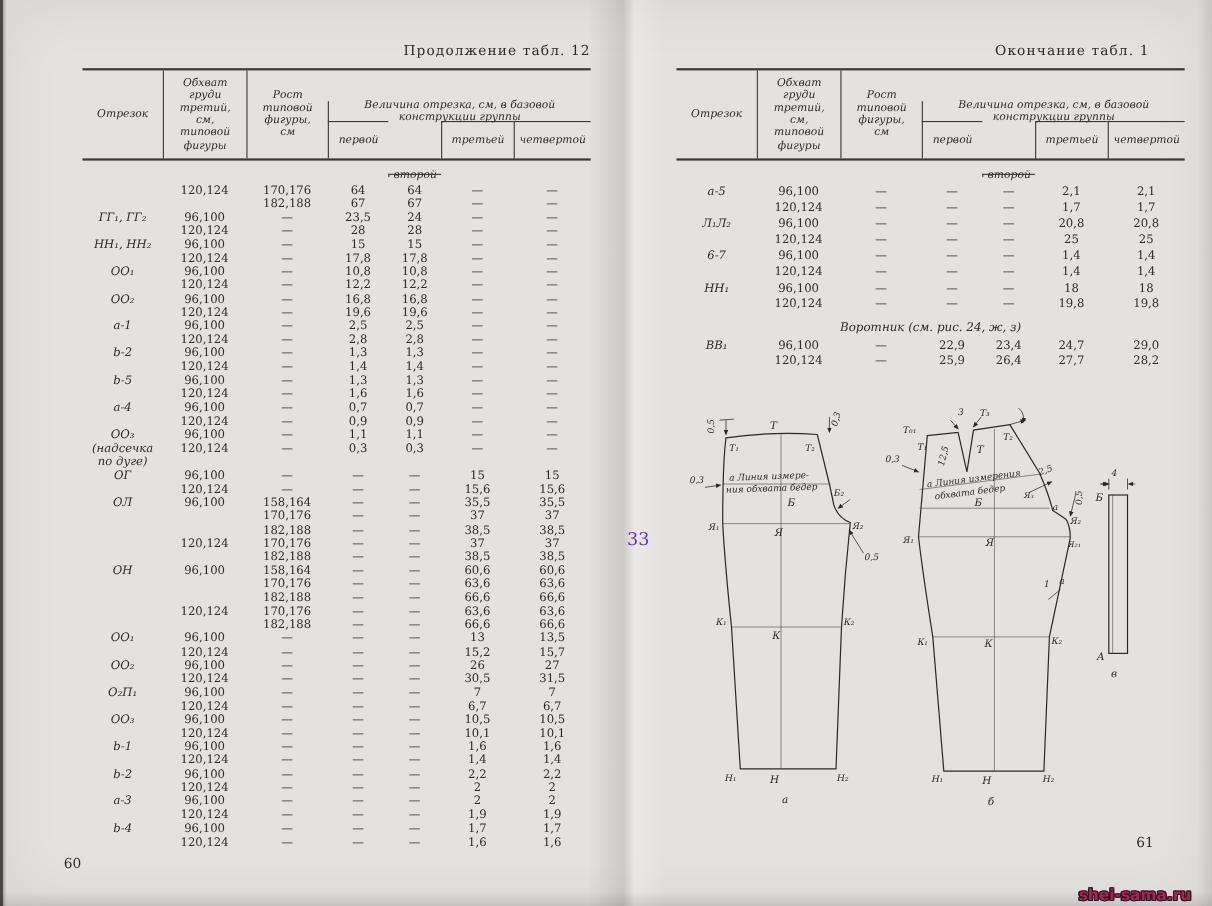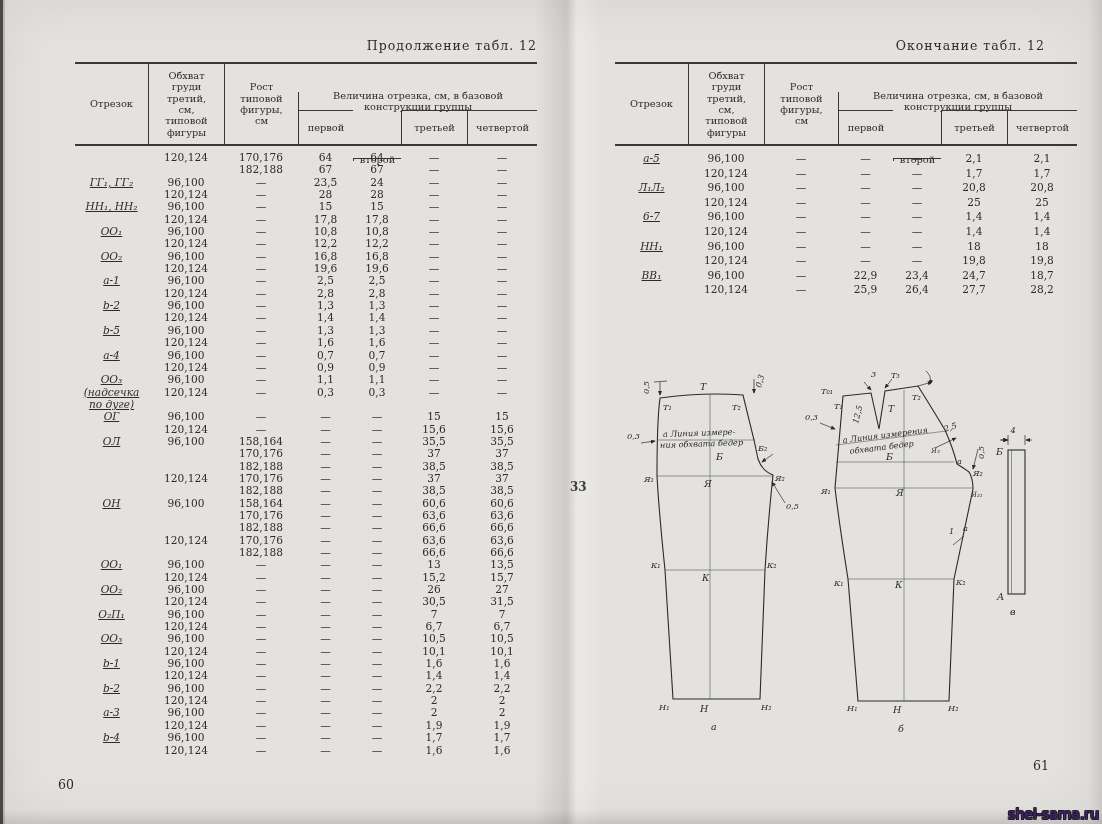--- a/index.html
+++ b/index.html
@@ -19,44 +19,44 @@
   .page-left{left:75px;width:462px;}
   .page-right{left:615px;width:467px;height:770px;}
   .tbl-caption{position:absolute;top:2px;right:0;font-size:12.5px;letter-spacing:1px;white-space:nowrap;}
   .page-right .tbl-caption{right:37px;}
   .page-num{position:absolute;font-size:12.5px;}
 
   .tbl{position:absolute;top:26px;left:0;width:462px;}
   .thead{display:grid;grid-template-columns:73px 76px 74px 55px 48px 66px 70px;
          grid-template-rows:46px 34px;border-top:2px solid #3a3833;border-bottom:2px solid #3a3833;
          font-size:9.8px;line-height:11.3px;text-align:center;}
-  .hc{display:flex;align-items:center;justify-content:center;padding:1px 12px;}
+  .hc{display:flex;align-items:center;justify-content:center;padding:1px 12px;font-style:italic;}
   .h-otr{grid-area:1/1/3/2;}
   .h-chest{grid-area:1/2/3/3;border-left:1.2px solid #3a3833;}
   .h-height{grid-area:1/3/3/4;border-left:1.2px solid #3a3833;}
   .h-group{grid-area:1/4/2/8;border-left:1.2px solid #3a3833;margin-top:28px;}
   .h-s0{grid-area:2/4/3/5;border-left:1.2px solid #3a3833;border-top:1.2px solid #3a3833;}
   .h-s1{grid-area:2/5/3/6;border-left:1.2px solid #3a3833;border-top:1.2px solid #3a3833;margin-top:48px;}
   .h-s2{grid-area:2/6/3/7;border-left:1.2px solid #3a3833;border-top:1.2px solid #3a3833;}
   .h-s3{grid-area:2/7/3/8;border-left:1.2px solid #3a3833;border-top:1.2px solid #3a3833;}
 
   .tbody{display:grid;grid-template-columns:73px 76px 74px 55px 48px 66px 70px;
-         font-size:10.6px;padding-top:5px;}
+         font-size:10.6px;padding-top:21px;}
   .tbody .td{height:12.35px;line-height:12.35px;text-align:center;white-space:nowrap;}
-  .tbody .td.c0{font-style:italic;text-decoration:underline;}
+  .tbody .td.c0{font-style:italic;}
   .tbody .section{grid-column:1/8;font-style:italic;text-align:center;height:18px;line-height:20px;font-size:10.8px;}
   .tbl-right .tbody .td{height:14.6px;line-height:14.6px;}
   .tbl-right .tbody .section{height:23px;line-height:27px;}
 
   .note{position:absolute;top:282px;left:0;width:462px;font-size:9.8px;line-height:12px;text-indent:17px;}
   .note .nlabel{letter-spacing:2.5px;}
   .fig-caption{position:absolute;top:702px;left:10px;font-size:11.8px;letter-spacing:0.4px;}
-  .gutter-num{position:absolute;left:570px;top:480px;font-size:12px;font-weight:bold;color:#404040;}
-  .watermark{position:absolute;right:3px;bottom:2px;font-family:"DejaVu Sans",sans-serif;
-     font-weight:normal;font-size:14px;color:#4c1d95;
+  .gutter-num{position:absolute;left:570px;top:480px;font-size:16px;font-weight:normal;color:#6d28d9;}
+  .watermark{position:absolute;right:19px;bottom:2px;font-family:"DejaVu Sans",sans-serif;
+     font-weight:bold;font-size:14px;color:#be185d;
      text-shadow:1px 0 0 #1f1f1d,-1px 0 0 #1f1f1d,0 1px 0 #1f1f1d,0 -1px 0 #1f1f1d,
      1px 1px 0 #1f1f1d,-1px -1px 0 #1f1f1d,1px -1px 0 #1f1f1d,-1px 1px 0 #1f1f1d;}
 
   .drawing{position:absolute;top:316px;left:0;}
   .drawing text{font-family:"DejaVu Serif",serif;font-style:italic;fill:#2b2a27;}
   .t8{font-size:8.2px;} .t7{font-size:7.3px;} .t9{font-size:9.5px;}
   .outline{fill:none;stroke:#2b2a27;stroke-width:1.1px;}
   .guide{fill:none;stroke:#4c4a46;stroke-width:0.55px;}
   .dim{fill:none;stroke:#2b2a27;stroke-width:0.7px;}
 </style>
@@ -426,21 +426,21 @@
           <div class="td c3">—</div>
           <div class="td c4">—</div>
           <div class="td c5">1,6</div>
           <div class="td c6">1,6</div>
         </div>
     </div>
     <div class="page-num" style="left:-17px;top:722px;margin-top:19px;">60</div>
   </div>
 
   <div class="page page-right">
-    <div class="tbl-caption">Окончание табл. 12</div>
+    <div class="tbl-caption">Окончание табл. 1</div>
     <div class="tbl tbl-right">
       <div class="thead">
         <div class="hc h-otr">Отрезок</div>
         <div class="hc h-chest">Обхват груди третий, см, типовой фигуры</div>
         <div class="hc h-height">Рост типовой фигуры, см</div>
         <div class="hc h-group">Величина отрезка, см, в базовой конструкции группы</div>
         <div class="hc h-s0">первой</div>
         <div class="hc h-s1">второй</div>
         <div class="hc h-s2">третьей</div>
         <div class="hc h-s3">четвертой</div>
@@ -495,27 +495,28 @@
           <div class="td c4">—</div>
           <div class="td c5">18</div>
           <div class="td c6">18</div>
           <div class="td c0"></div>
           <div class="td c1">120,124</div>
           <div class="td c2">—</div>
           <div class="td c3">—</div>
           <div class="td c4">—</div>
           <div class="td c5">19,8</div>
           <div class="td c6">19,8</div>
+          <div class="section">Воротник (см. рис. 24, ж, з)</div>
           <div class="td c0">ВВ₁</div>
           <div class="td c1">96,100</div>
           <div class="td c2">—</div>
           <div class="td c3">22,9</div>
           <div class="td c4">23,4</div>
           <div class="td c5">24,7</div>
-          <div class="td c6">18,7</div>
+          <div class="td c6">29,0</div>
           <div class="td c0"></div>
           <div class="td c1">120,124</div>
           <div class="td c2">—</div>
           <div class="td c3">25,9</div>
           <div class="td c4">26,4</div>
           <div class="td c5">27,7</div>
           <div class="td c6">28,2</div>
         </div>
     </div>
 

